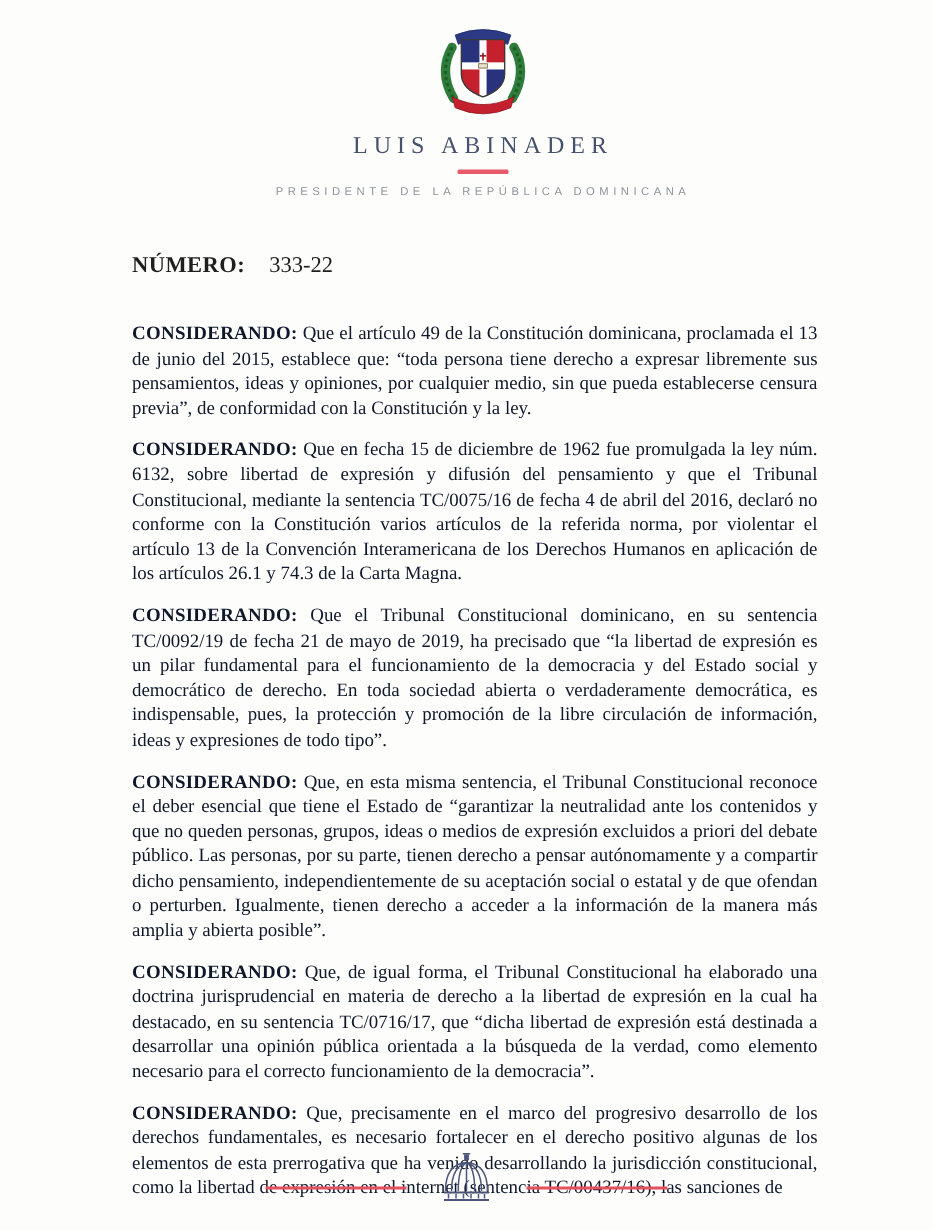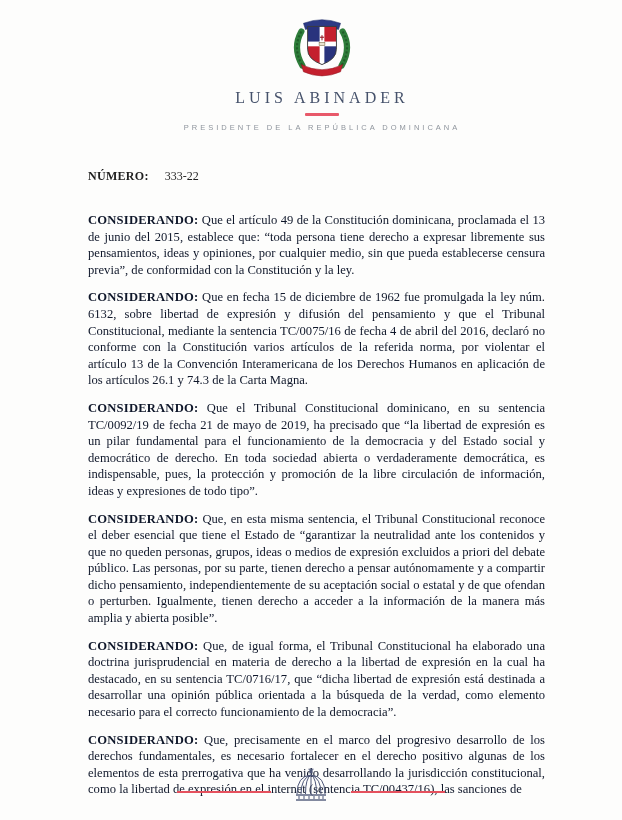--- a/index.html
+++ b/index.html
@@ -30,21 +30,21 @@
   }
   .president-title{
     font-family:"Liberation Sans", sans-serif;
     font-size:7.5px;
     letter-spacing:3px;
     color:#8e949c;
   }
   
   .numero-line{
     margin:37px 77px 0 88px;
-    font-size:12px;
+    font-size:15px;
   }
   .numero-label{ font-weight:bold; letter-spacing:.3px; }
   .numero-value{ margin-left:16px; }
   
   .doc-body{ margin:28px 77px 0 88px; }
   .doc-body p{
     margin:0 0 11px 0;
     font-size:12.6px;
     line-height:16.6px;
     text-align:justify;

